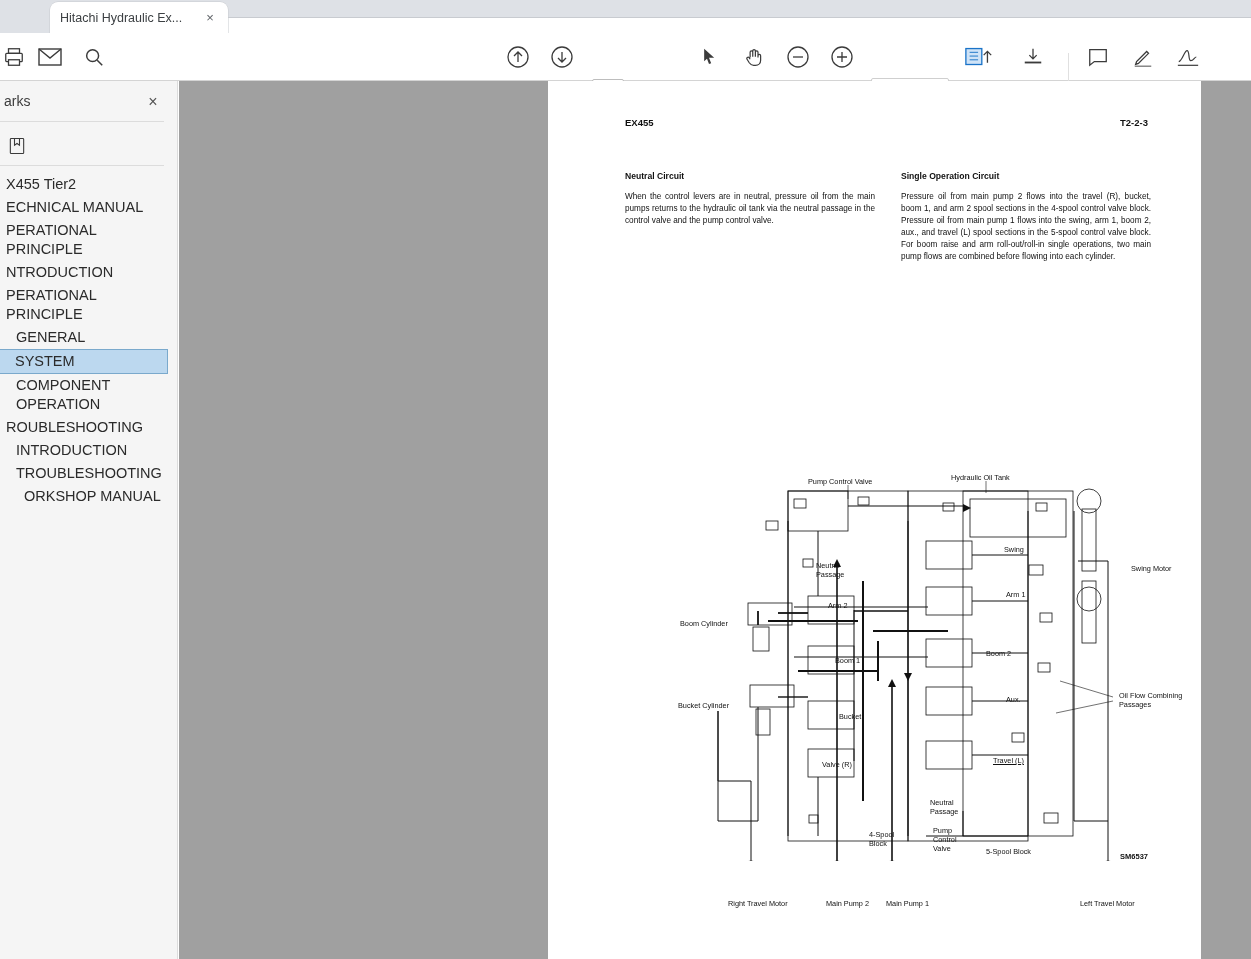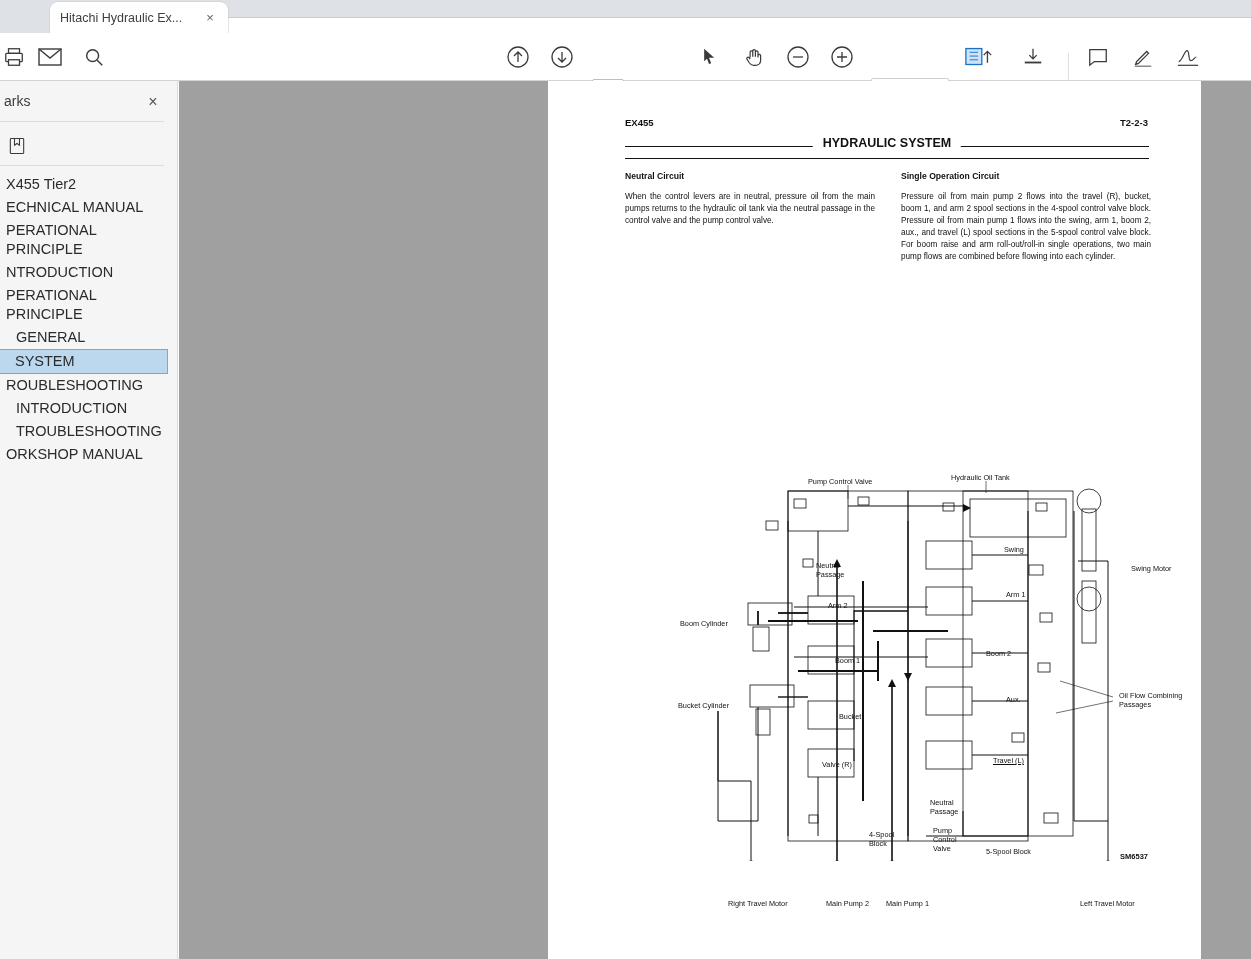--- a/index.html
+++ b/index.html
@@ -335,39 +335,36 @@
   </div>
   <div id="sb-divider2"></div>
   <div id="bm-list">
       <div class="bm" style="padding-left: 6px;"><span>X455 Tier2</span></div>
       <div class="bm" style="padding-left: 6px;"><span>ECHNICAL MANUAL</span></div>
       <div class="bm" style="padding-left: 6px;"><span>PERATIONAL PRINCIPLE</span></div>
       <div class="bm" style="padding-left: 6px;"><span>NTRODUCTION</span></div>
       <div class="bm" style="padding-left: 6px;"><span>PERATIONAL PRINCIPLE</span></div>
       <div class="bm" style="padding-left: 16px;"><span>GENERAL</span></div>
       <div class="bm sel" style="padding-left: 16px;"><span>SYSTEM</span></div>
+      <div class="bm" style="padding-left: 16px;"><span>COMPONENT
+OPERATION</span></div>
       <div class="bm" style="padding-left: 6px;"><span>ROUBLESHOOTING</span></div>
       <div class="bm" style="padding-left: 16px;"><span>INTRODUCTION</span></div>
       <div class="bm" style="padding-left: 16px;"><span>TROUBLESHOOTING</span></div>
-      <div class="bm" style="padding-left: 6px;"><span>ORKSHOP MANUAL</span></div>
+      <div class="bm" style="padding-left: 24px;"><span>ORKSHOP MANUAL</span></div>
     </div>
 </div>
 <div id="sb-handle">◀</div>
 
 <div id="viewer">
   <div id="page">
 
     <div id="pg-head-left">EX455</div>
     <div id="pg-head-right">T2-2-3</div>
 
-    <div id="pg-title-row">
-      <div id="pg-title-rule"></div>
-      <div id="pg-title">HYDRAULIC SYSTEM</div>
-      <div id="pg-title-rule2"></div>
-    </div>
 
     <div class="col-head" id="col1-head">Neutral Circuit</div>
     <div class="col-body" id="col1-body">When the control levers are in neutral, pressure oil from the main pumps returns to the hydraulic oil tank via the neutral passage in the control valve and the pump control valve.</div>
     <div class="col-head" id="col2-head">Single Operation Circuit</div>
     <div class="col-body" id="col2-body">Pressure oil from main pump 2 flows into the travel (R), bucket, boom 1, and arm 2 spool sections in the 4-spool control valve block. Pressure oil from main pump 1 flows into the swing, arm 1, boom 2, aux., and travel (L) spool sections in the 5-spool control valve block. For boom raise and arm roll-out/roll-in single operations, two main pump flows are combined before flowing into each cylinder.</div>
 
     <div id="figure">
       <svg width="540" height="480" viewBox="0 0 540 480">
         <g stroke="#111" fill="none" stroke-width="0.8">
 

